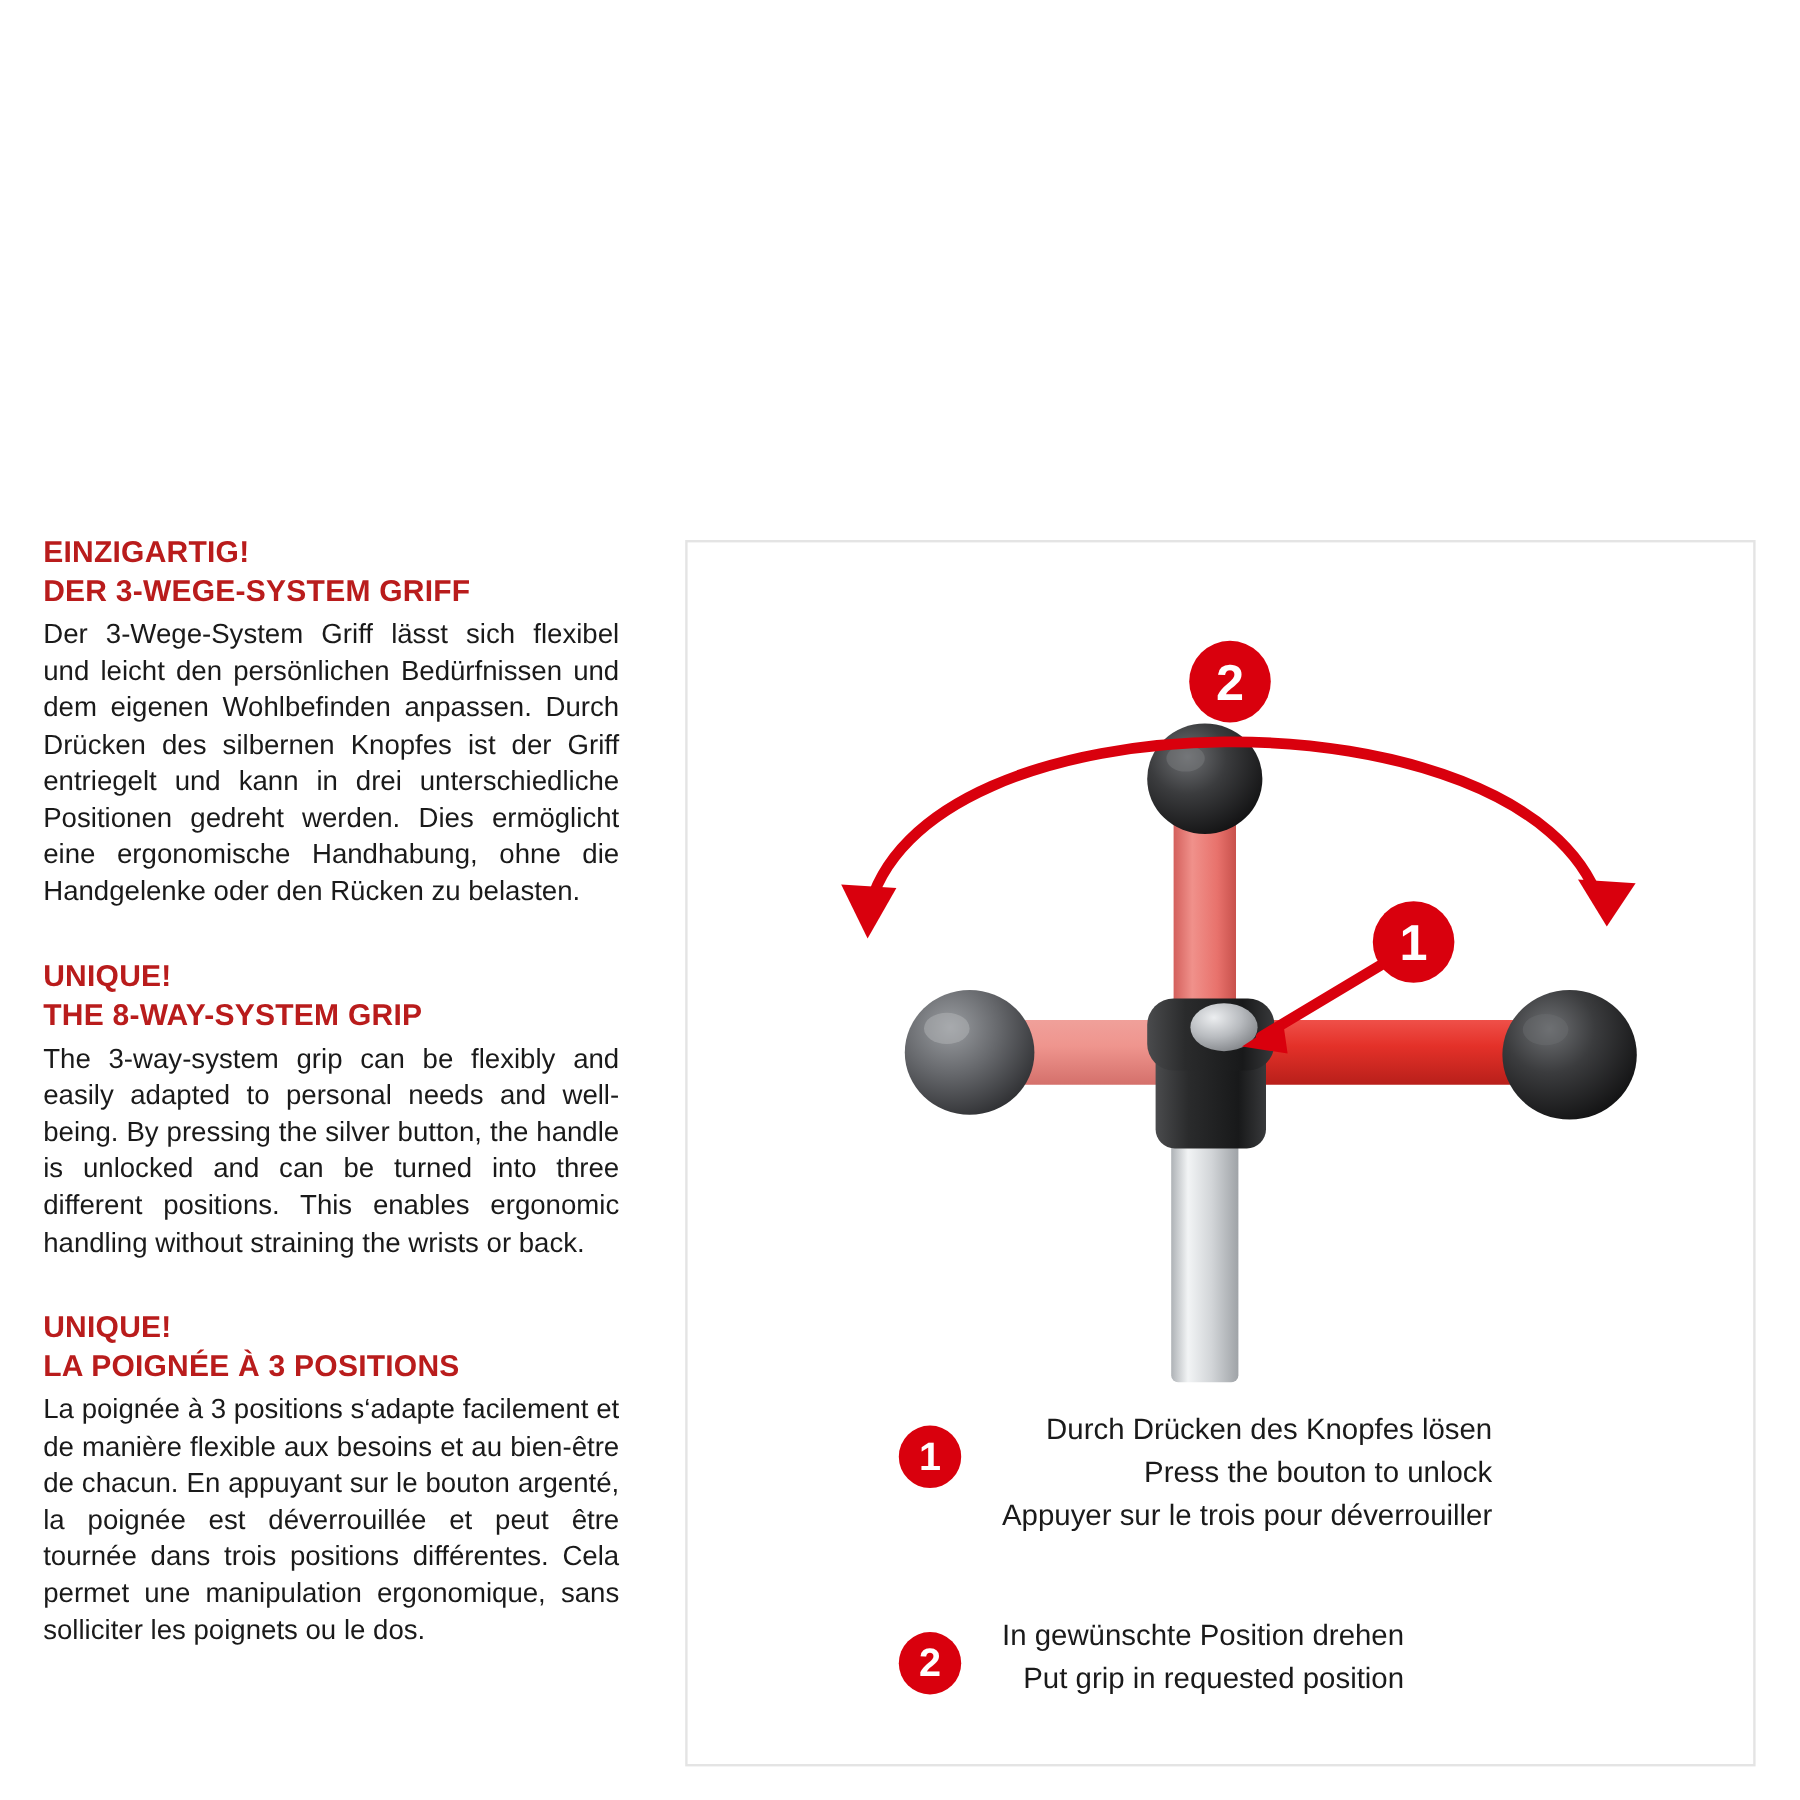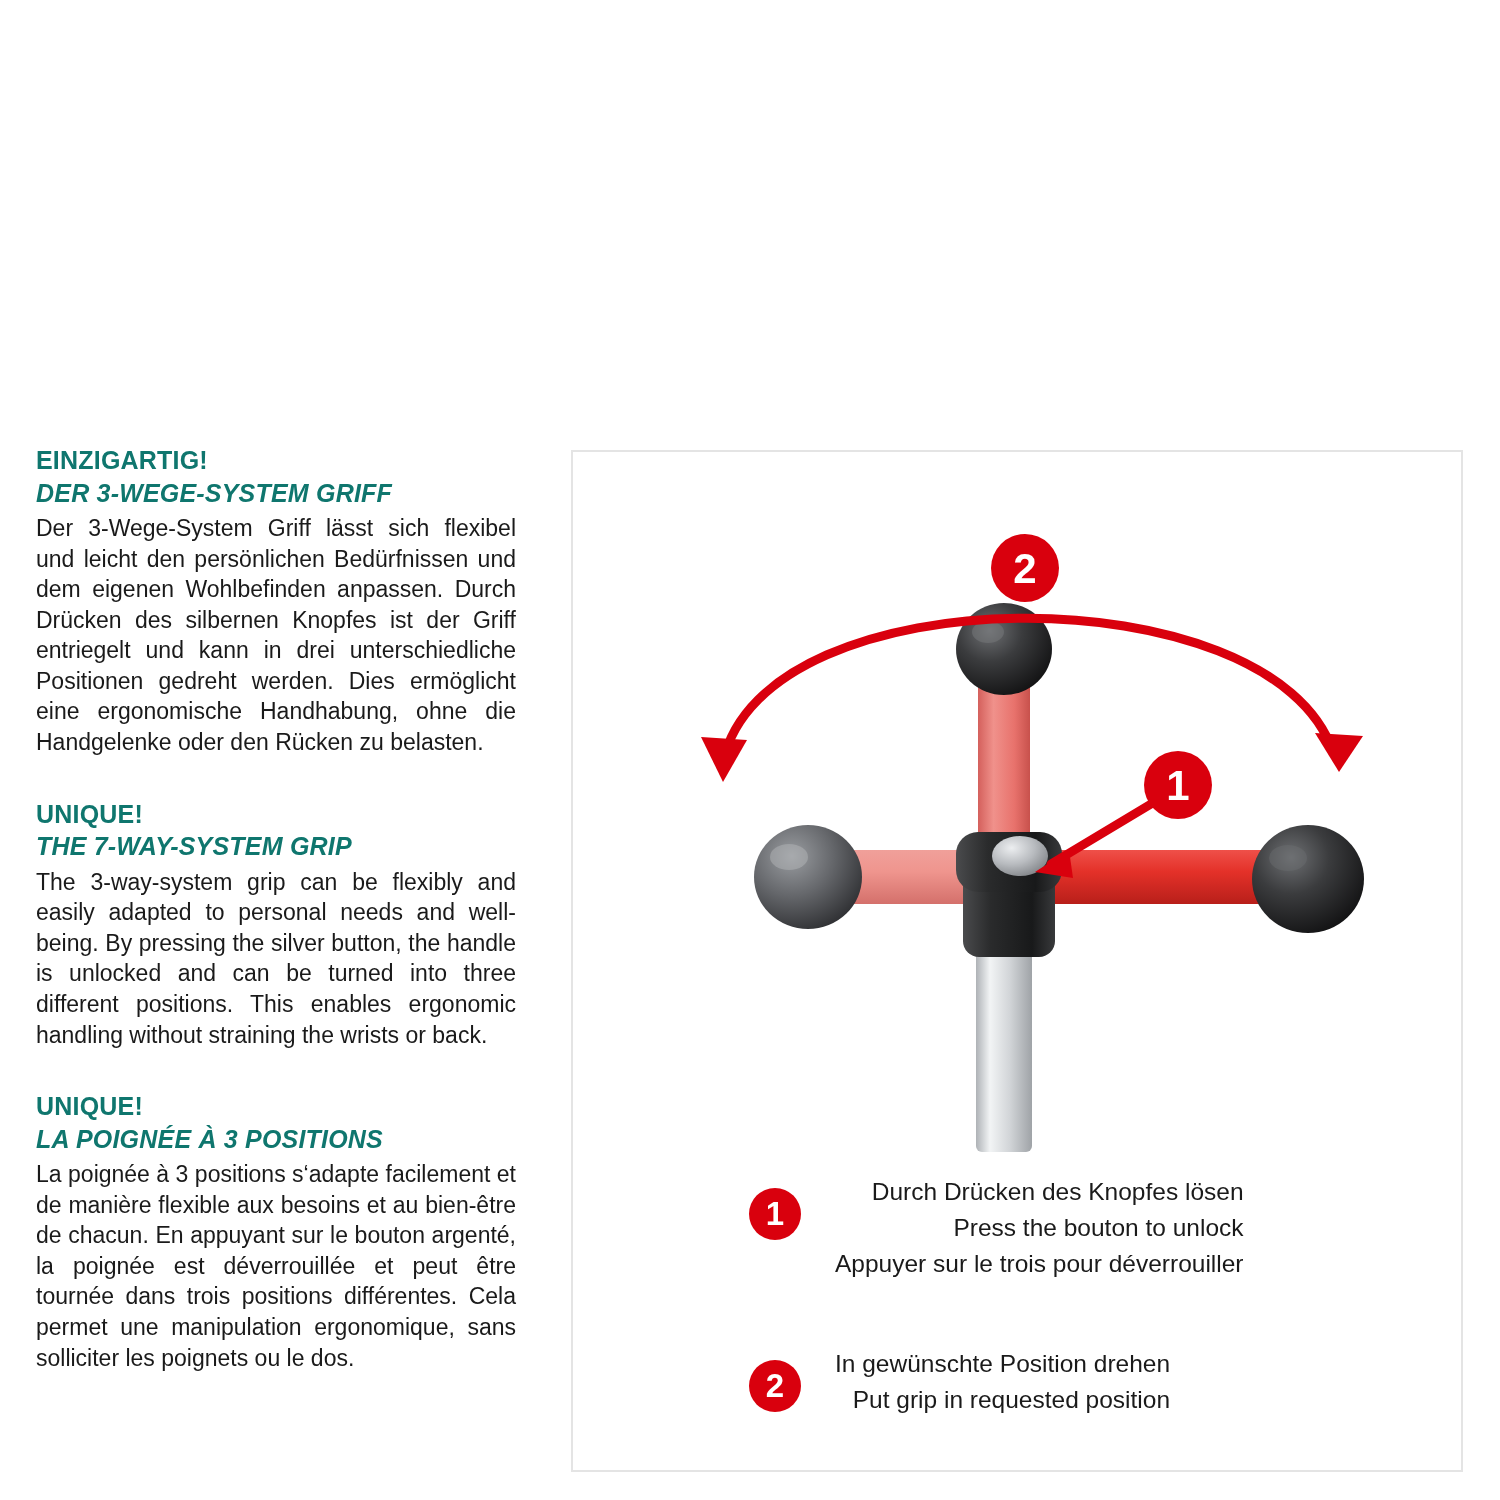--- a/index.html
+++ b/index.html
@@ -29,23 +29,23 @@
     width: 480px;
   }
   .block { margin-bottom: 40px; }
   .block:last-child { margin-bottom: 0; }
 
   .heading {
     font-weight: bold;
     font-size: 25px;
     line-height: 1.30;
     letter-spacing: 0.2px;
-    color: #0f766e;
-  }
-  .heading .l2 { display: block; font-style: italic; }
+    color: #b91c1c;
+  }
+  .heading .l2 { display: block; }
 
   .body-text {
     font-size: 23px;
     line-height: 1.33;
     text-align: justify;
     text-justify: inter-word;
     margin-top: 4px;
     color: #1a1a1a;
     hyphens: manual;
   }
@@ -117,21 +117,21 @@
       <div class="heading">
         <span>EINZIGARTIG!</span>
         <span class="l2">DER 3-WEGE-SYSTEM GRIFF</span>
       </div>
       <p class="body-text">Der 3-Wege-System Griff lässt sich flexibel und leicht den persönlichen Bedürfnissen und dem eigenen Wohlbefinden anpassen. Durch Drücken des silbernen Knopfes ist der Griff entriegelt und kann in drei unterschiedliche Positionen gedreht werden. Dies ermöglicht eine ergonomische Handhabung, ohne die Handgelenke oder den Rücken zu belasten.</p>
     </div>
 
     <div class="block">
       <div class="heading">
         <span>UNIQUE!</span>
-        <span class="l2">THE 7-WAY-SYSTEM GRIP</span>
+        <span class="l2">THE 8-WAY-SYSTEM GRIP</span>
       </div>
       <p class="body-text">The 3-way-system grip can be flexibly and easily adapted to personal needs and well-being. By pressing the silver button, the handle is unlocked and can be turned into three different positions. This enables ergonomic handling without straining the wrists or back.</p>
     </div>
 
     <div class="block">
       <div class="heading">
         <span>UNIQUE!</span>
         <span class="l2">LA POIGNÉE À 3 POSITIONS</span>
       </div>
       <p class="body-text">La poignée à 3 positions s‘adapte facilement et de manière flexible aux besoins et au bien-être de chacun. En appuyant sur le bouton argenté, la poignée est déverrouillée et peut être tournée dans trois positions différentes. Cela permet une manipulation ergonomique, sans solliciter les poignets ou le dos.</p>

